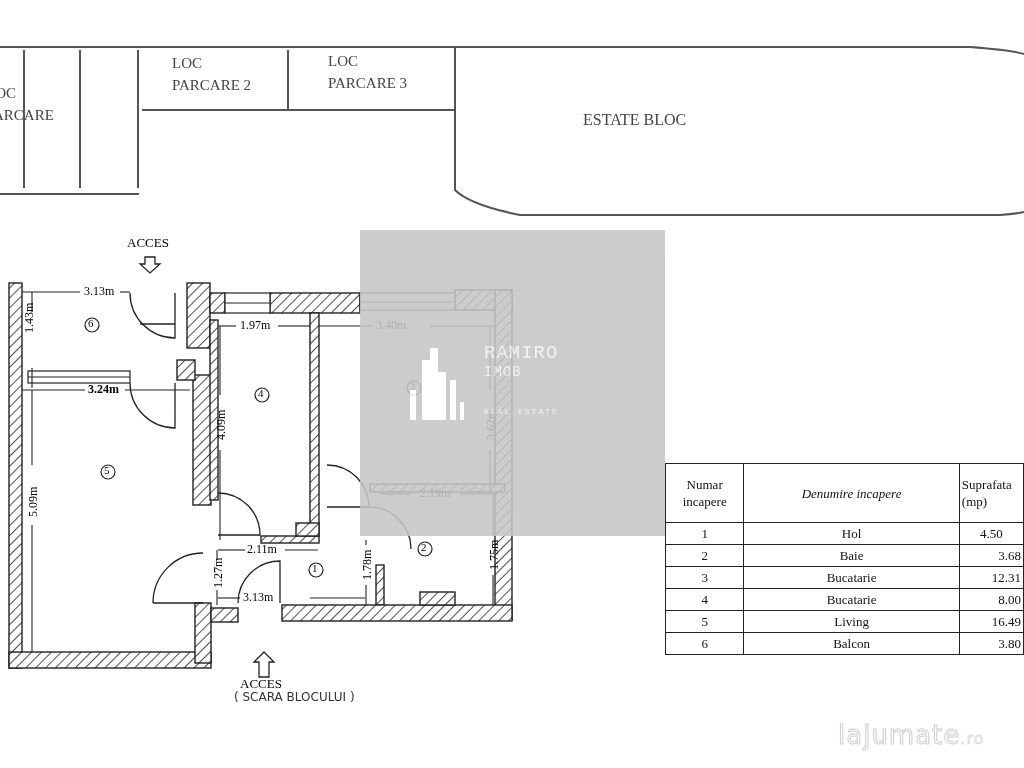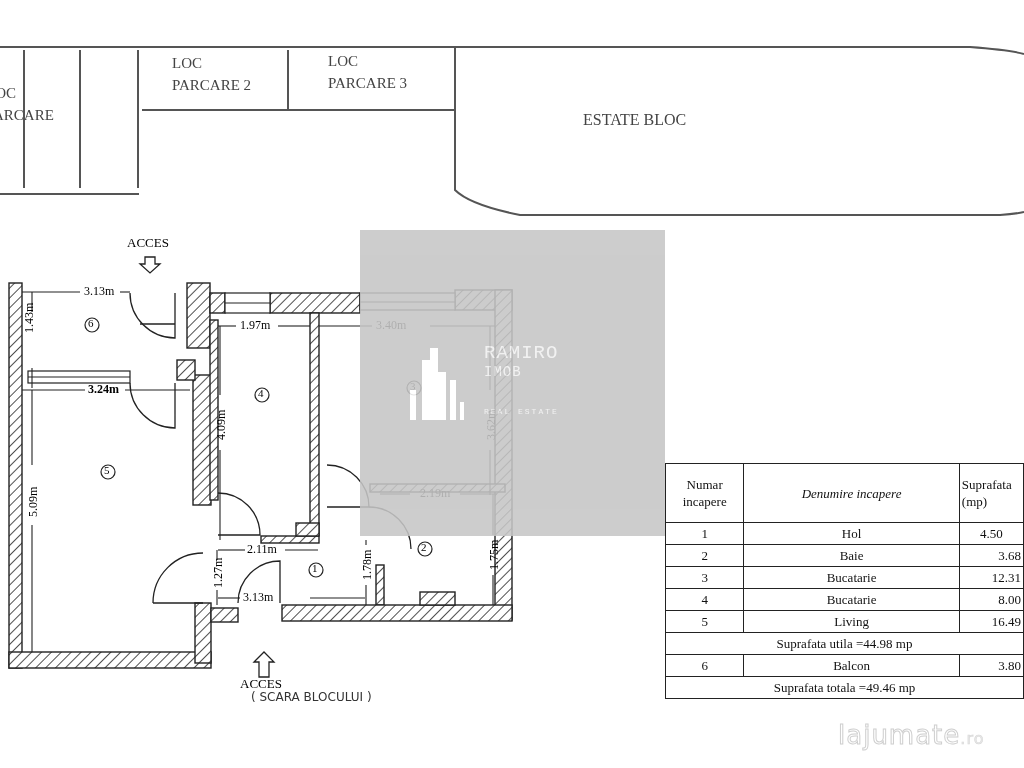--- a/index.html
+++ b/index.html
@@ -1,18 +1,18 @@
 <!DOCTYPE html>
 <html><head>
 <meta charset="utf-8">
 <style>
   html, body { margin:0; padding:0; }
   body { width:1024px; height:768px; position:relative; overflow:hidden; background:#ffffff; font-family:"Liberation Serif", serif; }
   .layer { position:absolute; left:0; top:0; width:1024px; height:768px; }
-  .sans { font-family:"DejaVu Sans", "Liberation Sans", sans-serif;margin-left:17px; }
+  .sans { font-family:"DejaVu Sans", "Liberation Sans", sans-serif; }
   .serif { font-family:"Liberation Serif", "DejaVu Serif", serif; }
   .site-label { position:absolute; font-family:Liberation Serif, serif; font-size:15px; color:#444; line-height:22px; white-space:pre; }
   .watermark-box { position:absolute; left:360px; top:230px; width:305px; height:306px; background:#c6c6c6; opacity:0.88; }
   .wm-text { position:absolute; font-family:Liberation Mono, monospace; color:#ffffff; opacity:0.75; letter-spacing:1px; }
   .room-table { position:absolute; left:665px; top:463px; border-collapse:collapse; font-family:"Liberation Serif", serif; font-size:13px; color:#111; background:#fff; }
   .room-table td { border:1.5px solid #222; text-align:center; padding:0 2px; height:21px; }
   .room-table .hdr td { height:58px; line-height:17px; }
   .room-table .col1 { width:76px; }
   .room-table .col2 { width:225px;font-style:italic; }
   .room-table .col3 { width:60px; }
@@ -223,28 +223,22 @@
     <td>4</td>
     <td>Bucatarie</td>
     <td style="text-align:right;">8.00</td>
   </tr>
   <tr>
     <td>5</td>
     <td>Living</td>
     <td style="text-align:right;">16.49</td>
   </tr>
   <tr>
-    <td colspan="3">Suprafata utila =44.98 mp</td>
-  </tr>
-  <tr>
     <td>6</td>
     <td>Balcon</td>
     <td style="text-align:right;">3.80</td>
   </tr>
-  <tr>
-    <td colspan="3">Suprafata totala =49.46 mp</td>
-  </tr>
 </tbody>
   </table>
 
 <div class="footer-wm">
   <span>lajumate</span><small>.ro</small>
 </div>
 
 </body></html>

